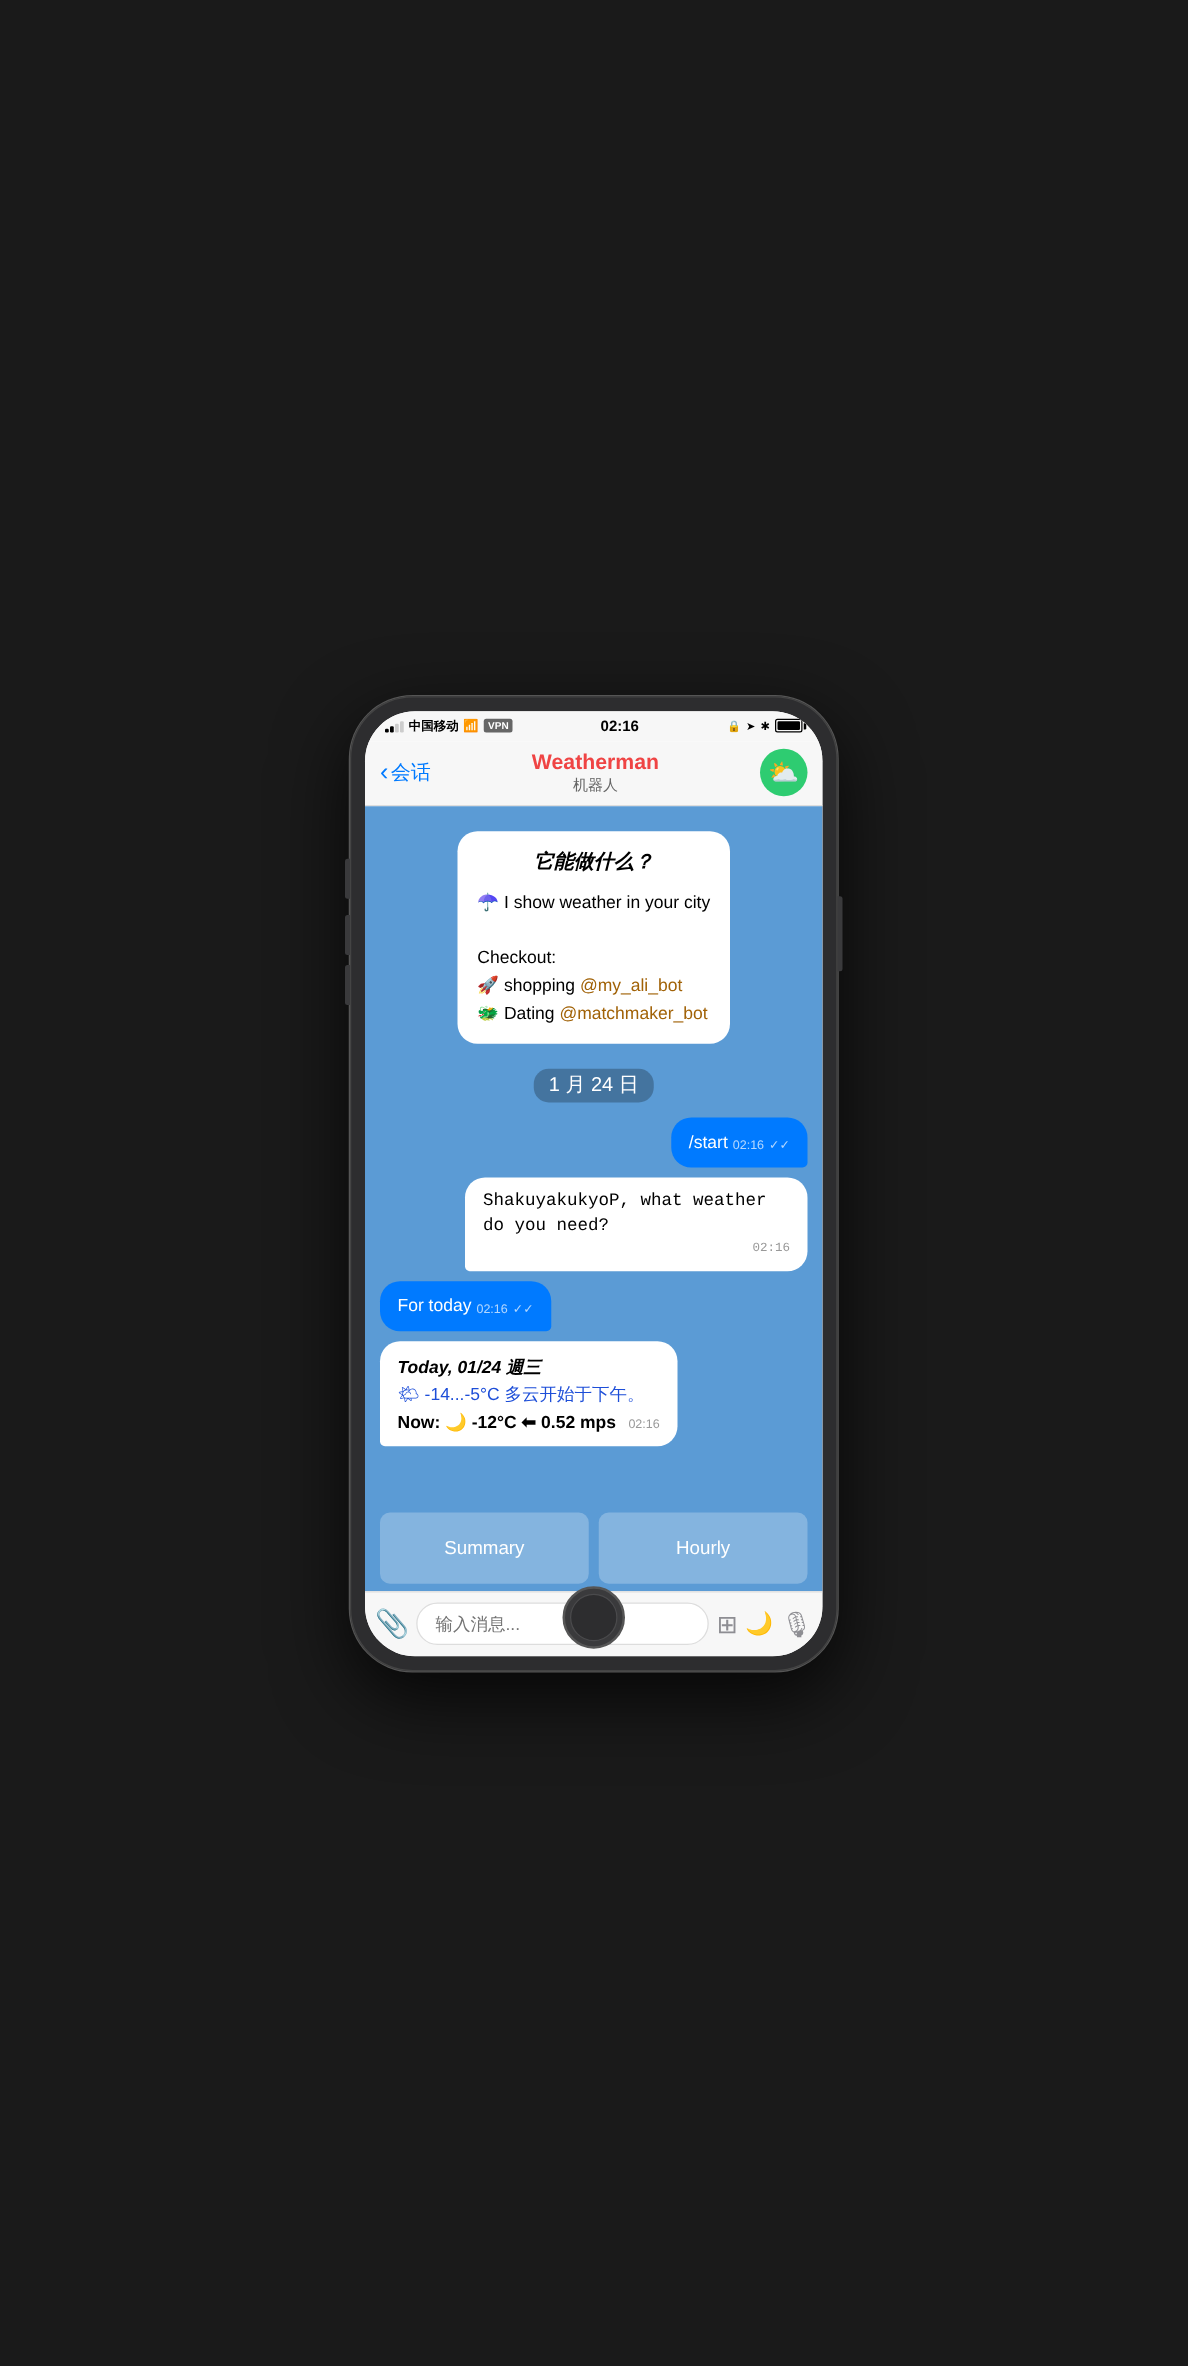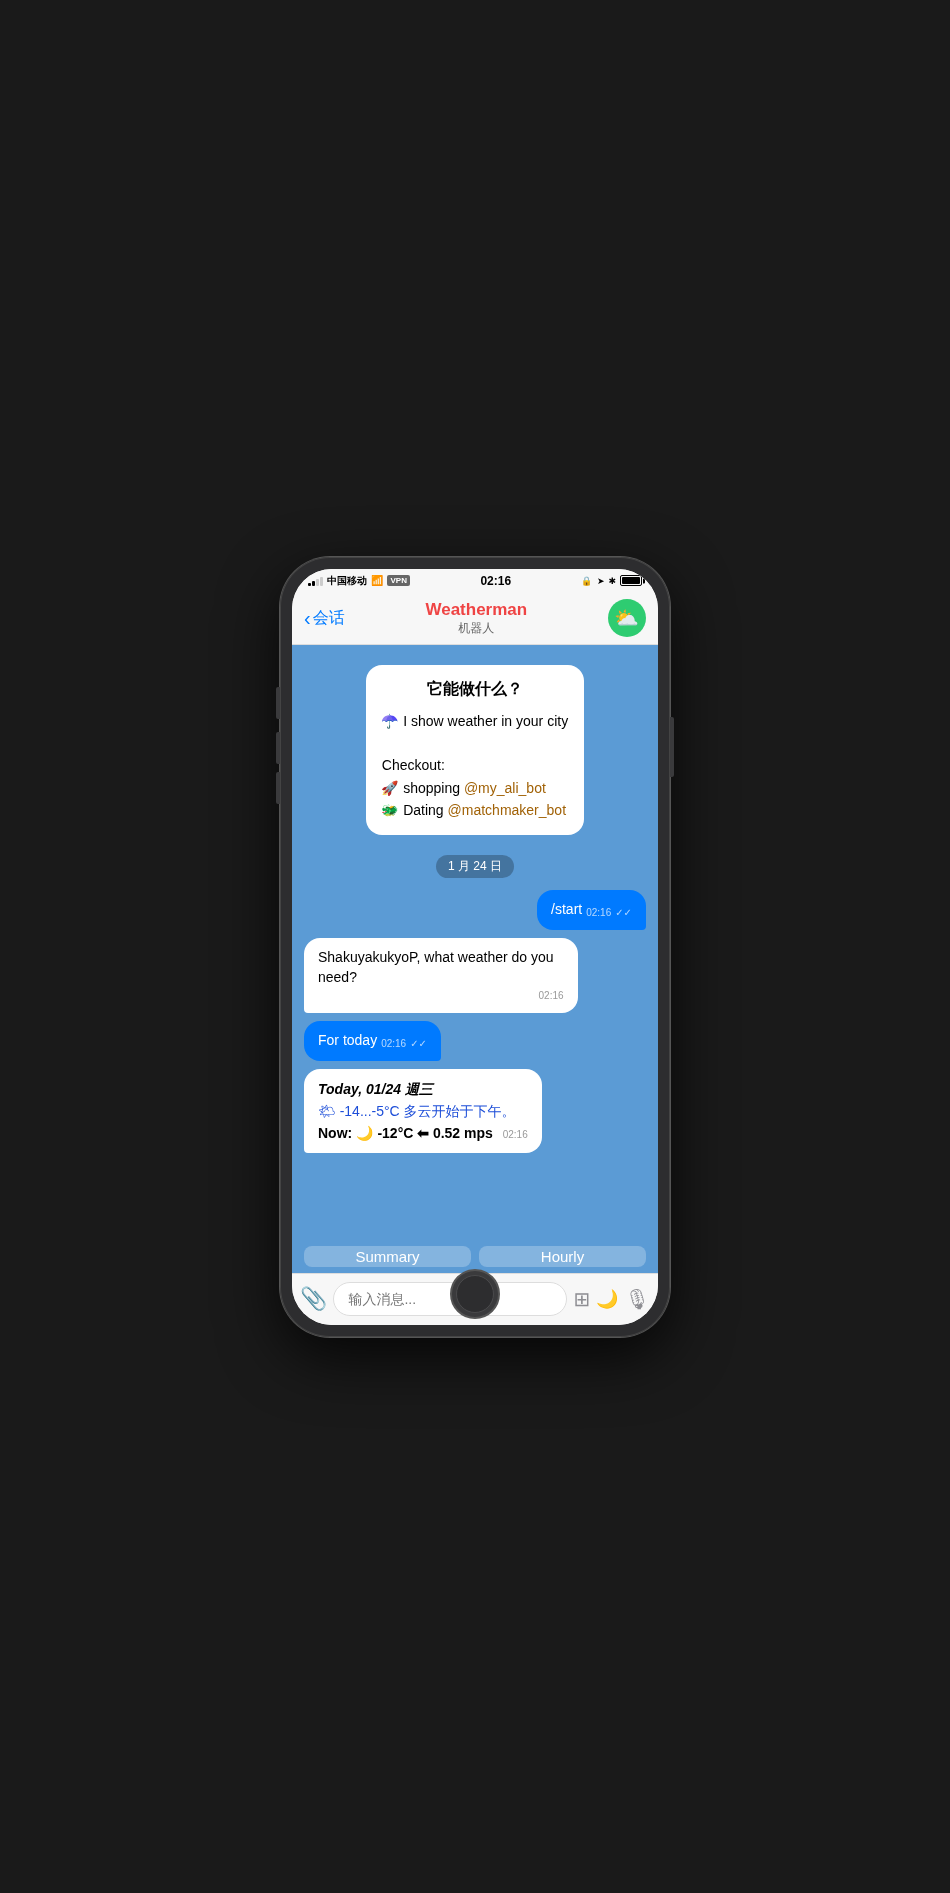--- a/index.html
+++ b/index.html
@@ -258,21 +258,21 @@
 
     .date-divider {
       display: flex;
       justify-content: center;
       margin: 4px 0;
     }
 
     .date-pill {
       background: rgba(0,0,0,0.25);
       color: #fff;
-      font-size: 12px;
+      font-size: 16px;
       padding: 3px 12px;
       border-radius: 12px;
     }
 
     .tick-double {
       font-size: 10px;
       color: rgba(255,255,255,0.7);
     }
 
     .intro-bubble {
@@ -283,20 +283,21 @@
       align-self: center;
       margin: 8px auto;
     }
 
     .intro-title {
       font-size: 16px;
       font-weight: 600;
       text-align: center;
       margin-bottom: 10px;
       color: #000;
+      font-style: italic;
     }
 
     .intro-body {
       font-size: 14px;
       color: #000;
       line-height: 1.6;
     }
 
     .link-blue {
       color: #a16207;
@@ -339,21 +340,21 @@
       padding: 6px 12px;
       background: #5b9bd5;
       flex-shrink: 0;
     }
 
     .quick-reply-btn {
       flex: 1;
       background: rgba(255,255,255,0.25);
       border: none;
       border-radius: 8px;
-      padding: 2px;
+      padding: 20px;
       color: #fff;
       font-size: 15px;
       font-weight: 500;
       cursor: pointer;
     }
 
     
     .input-bar {
       background: #f7f7f7;
       border-top: 1px solid #ddd;
@@ -489,21 +490,21 @@
       </div>
 
       <div style="display:flex;justify-content:flex-end;">
         <div class="msg-bubble msg-user">
           <span>/start</span>
           <span class="msg-time">02:16</span>
           <span class="tick-double">✓✓</span>
         </div>
       </div>
 
-      <div style="display:flex;justify-content:flex-start;">
+      <div style="display:flex;justify-content:flex-end;font-family:Liberation Mono, monospace;">
         <div class="msg-bubble msg-bot">
           <span>ShakuyakukyoP, what weather do you need?</span>
           <div class="msg-time-bot">02:16</div>
         </div>
       </div>
 
       <div style="display:flex;">
         <div class="msg-bubble msg-user">
           <span>For today</span>
           <span class="msg-time">02:16</span>

